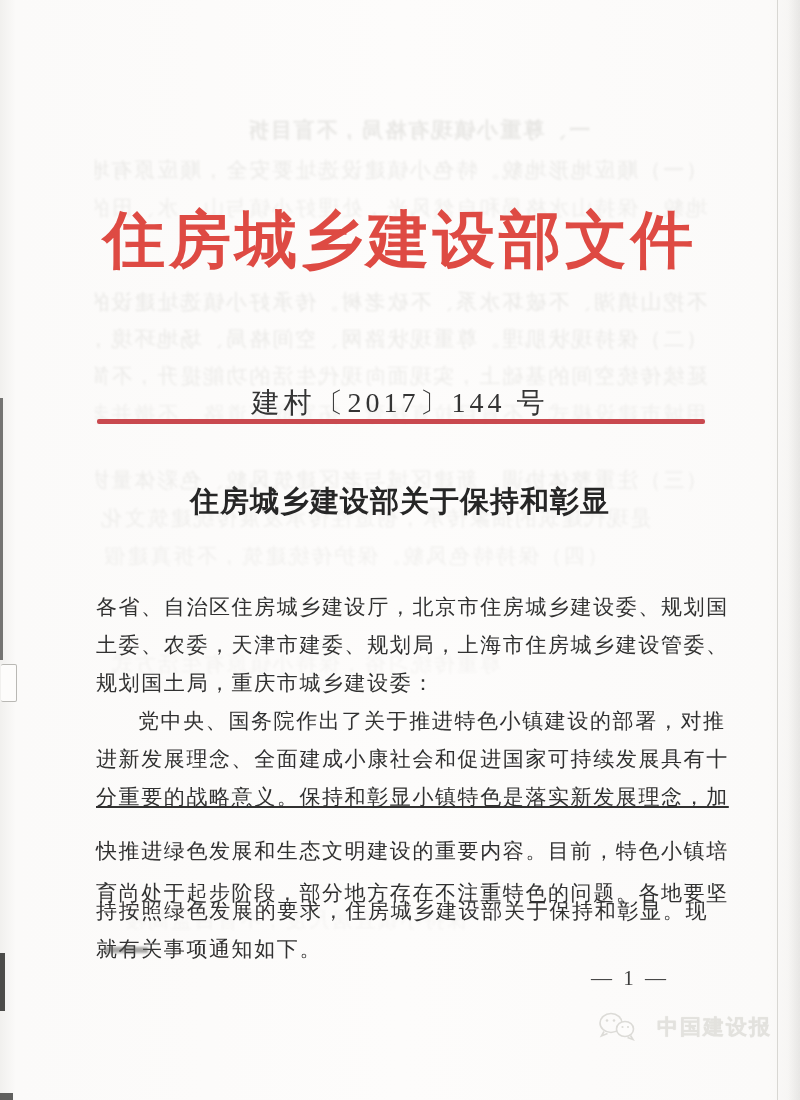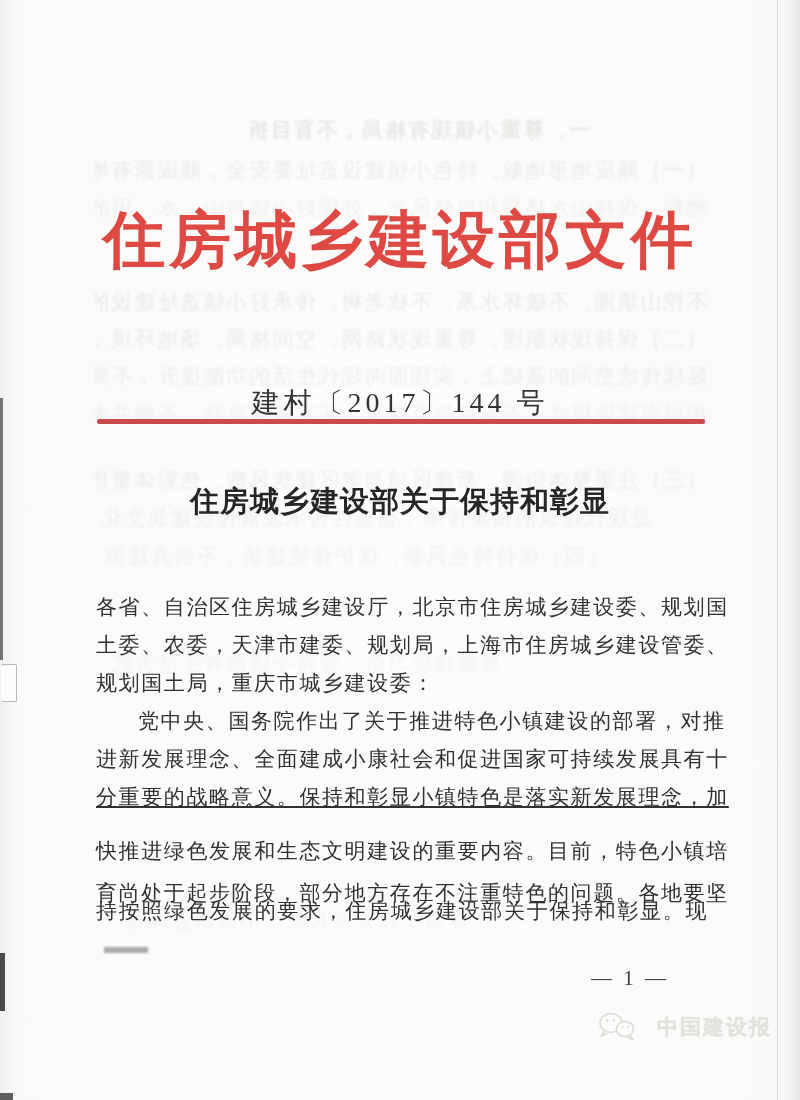--- a/index.html
+++ b/index.html
@@ -170,20 +170,21 @@
       <div class="text-line" style="top:76px;">规划国土局，重庆市城乡建设委：</div>
     </div>
 
     <div class="text-block" style="top:708px; height:280px;">
       <div class="text-line full indent" style="top:0;">党中央、国务院作出了关于推进特色小镇建设的部署，对推</div>
       <div class="text-line full" style="top:38px;font-family:Liberation Serif, serif;">进新发展理念、全面建成小康社会和促进国家可持续发展具有十</div>
       <div class="text-line full" style="top:76px;text-decoration:underline;">分重要的战略意义。保持和彰显小镇特色是落实新发展理念，加</div>
       <div class="text-line full" style="top:114px;margin-top:16px;">快推进绿色发展和生态文明建设的重要内容。目前，特色小镇培</div>
       <div class="text-line full" style="top:152px;margin-top:20px;">育尚处于起步阶段，部分地方存在不注重特色的问题。各地要坚</div>
       <div class="text-line full" style="top:190px;">持按照绿色发展的要求，住房城乡建设部关于保持和彰显。现</div>
+      <div class="text-line" style="top:228px;">就有关事项通知如下。</div>
     </div>
 
     <div class="page-number">— 1 —</div>
 
     <div class="watermark">
       <span class="wechat-icon">
         <svg width="40" height="30" viewBox="0 0 40 30" fill="none" xmlns="http://www.w3.org/2000/svg">
           <ellipse cx="14" cy="12" rx="11" ry="9.5" stroke="#dcdbd7" stroke-width="1.6"></ellipse>
           <path d="M7 20.5 L4.5 25 L10.5 22.5" stroke="#dcdbd7" stroke-width="1.6" fill="none"></path>
           <circle cx="10" cy="9.5" r="1.3" fill="#dcdbd7"></circle>

